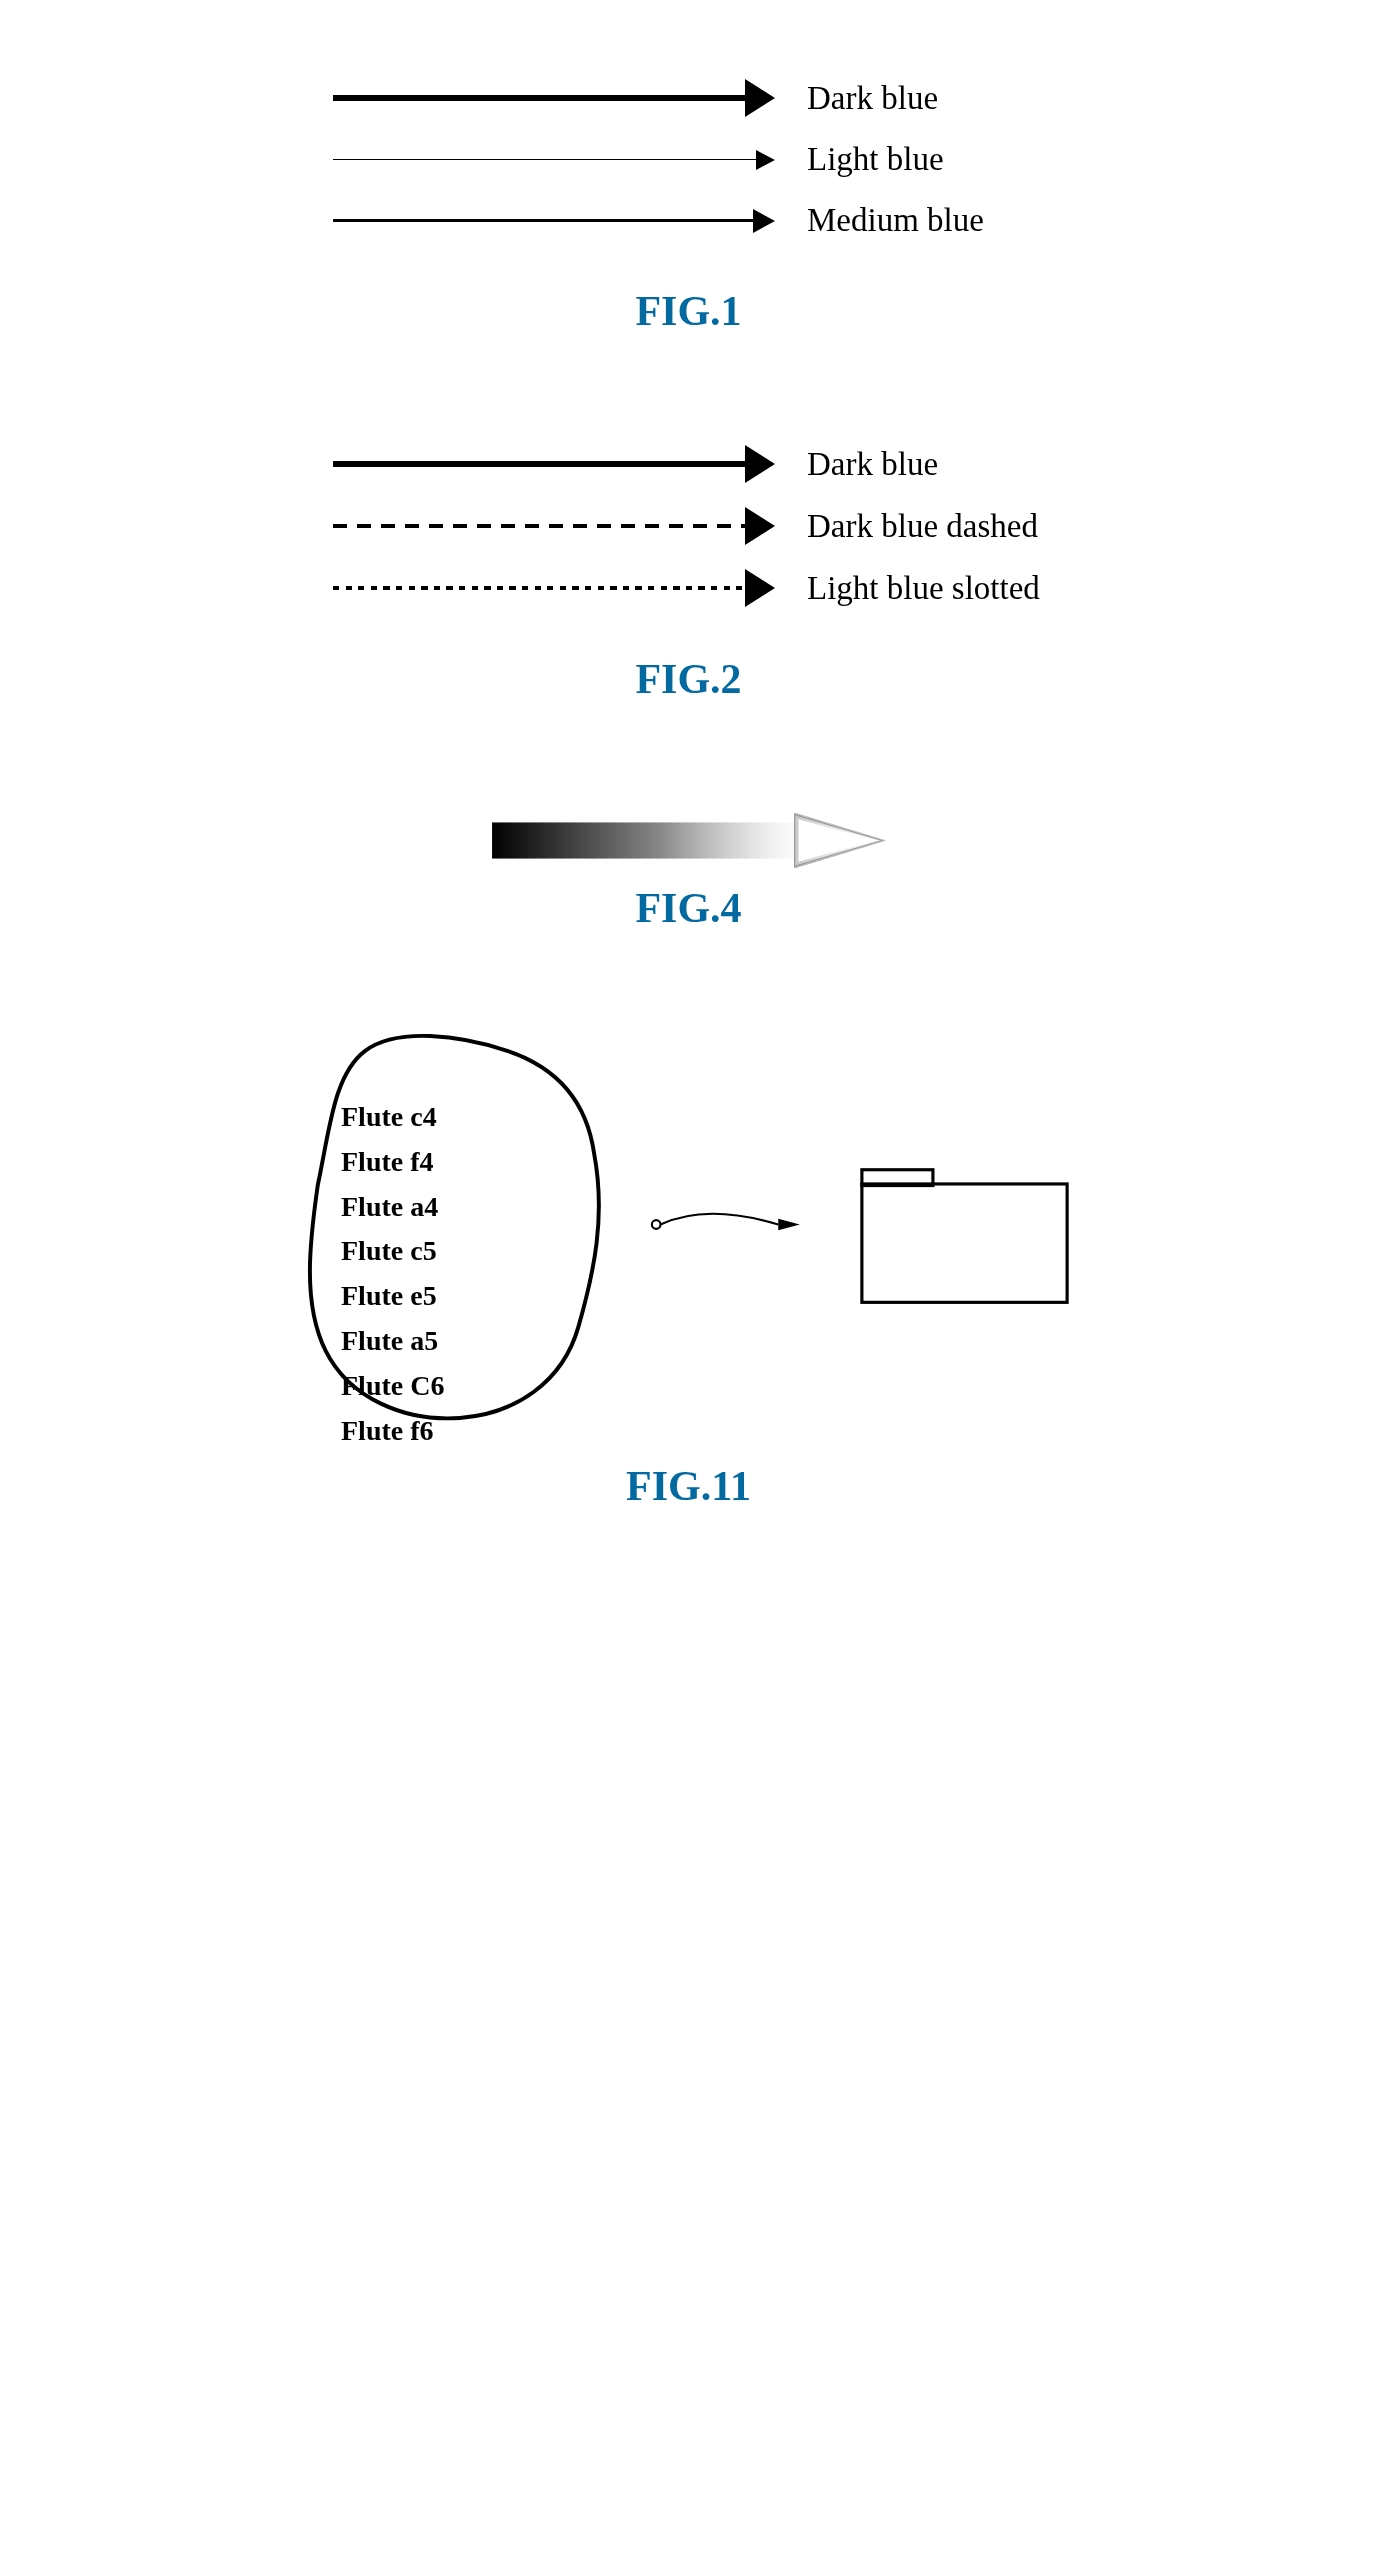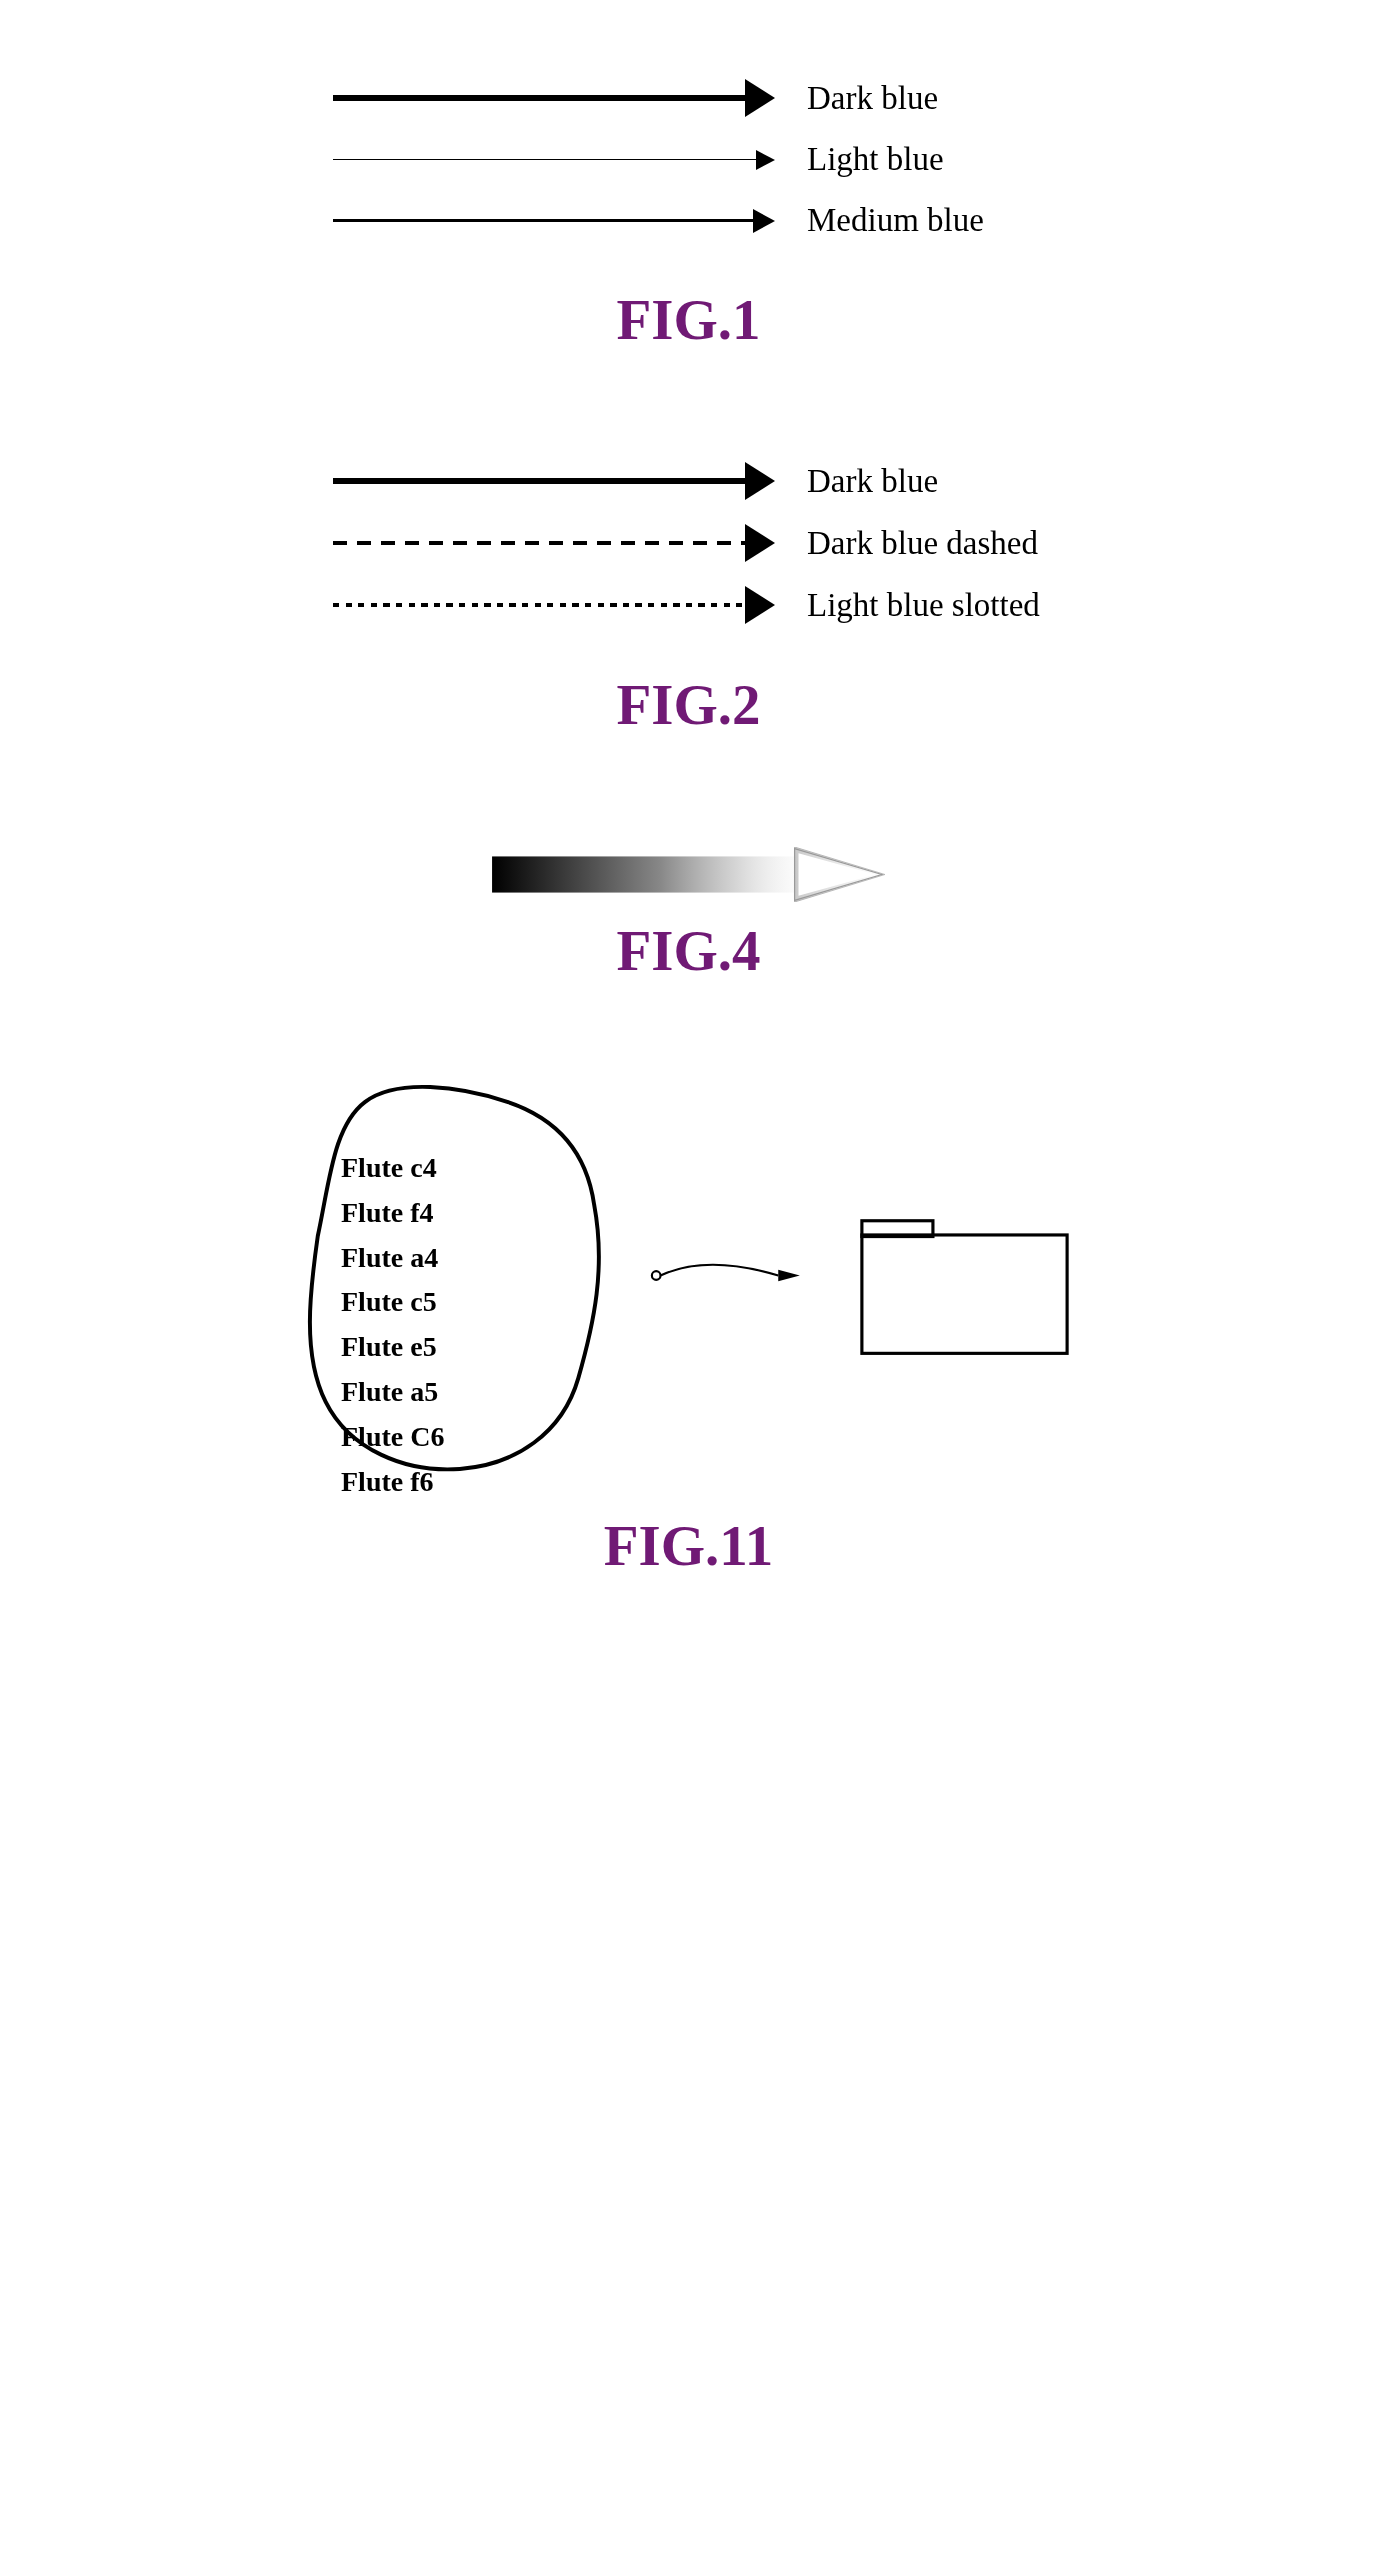--- a/index.html
+++ b/index.html
@@ -43,23 +43,23 @@
     }
 
     .legend-label {
       font-size: 33px;
       color: #000;
       white-space: nowrap;
       min-width: 237px;
     }
 
     .fig-title {
-      font-size: 57px;
+      font-size: 42px;
       font-weight: bold;
-      color: #701a75;
+      color: #0369a1;
       margin-top: 16px;
     }
 
     
     .fig2-section {
       display: flex;
       flex-direction: column;
       align-items: center;
       margin-bottom: 63px;
       margin-top: 47px;

